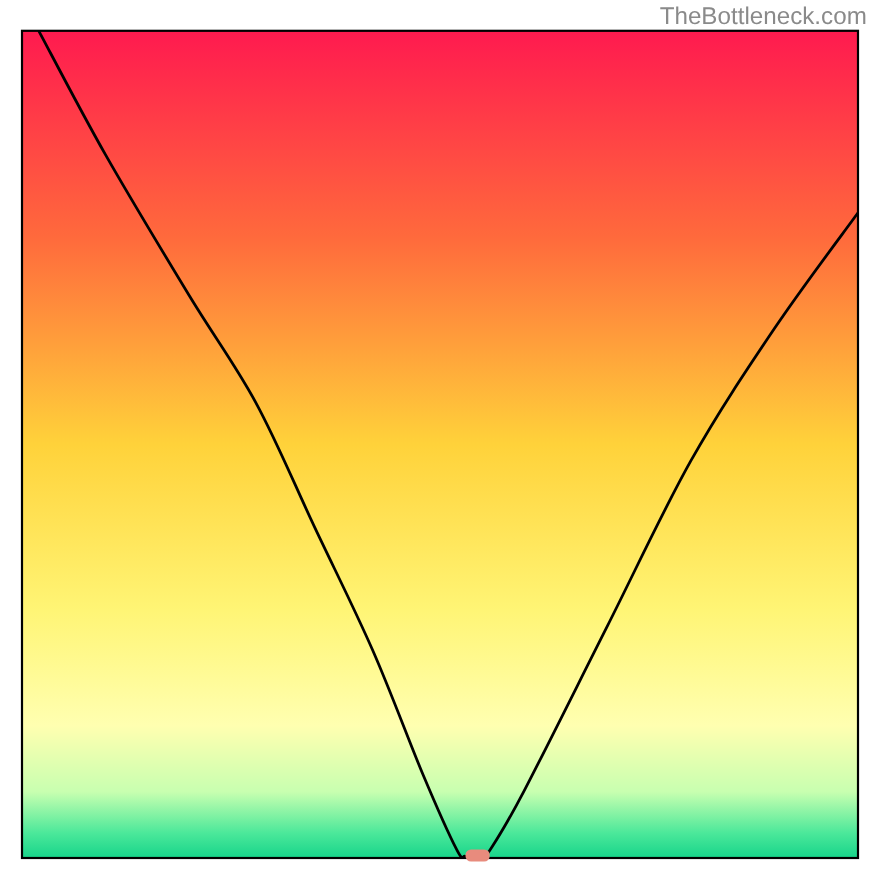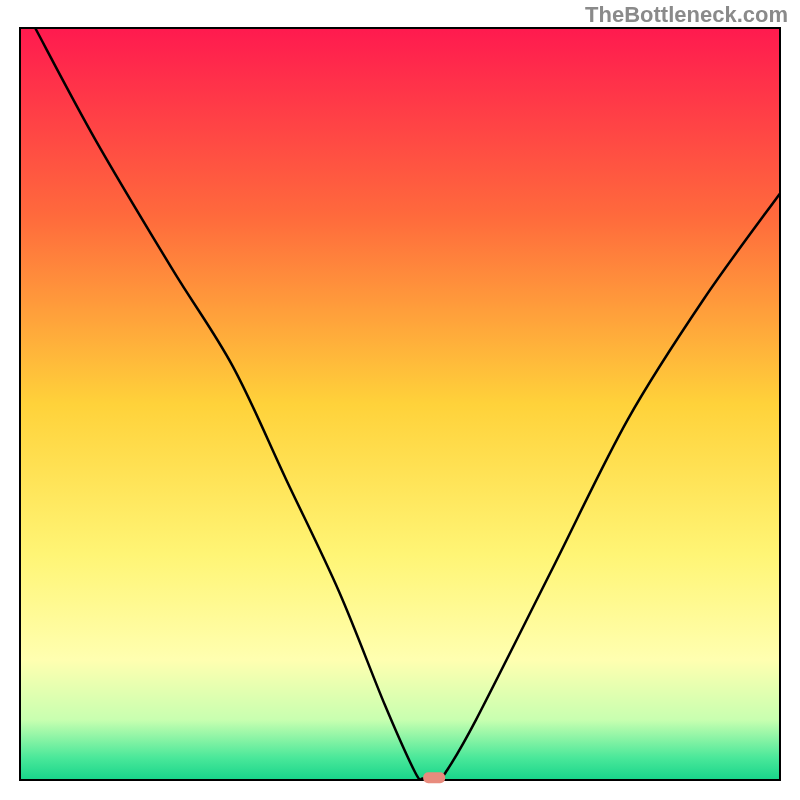--- a/index.html
+++ b/index.html
@@ -11,21 +11,21 @@
   .chart-container {
     position: relative;
     width: 800px;
     height: 800px;
   }
   .watermark {
     position: absolute;
     top: 2px;
     right: 12px;
     font-size: 22px;
-    font-weight: bold;
+    font-weight: normal;
     color: #8a8a8a;
     z-index: 10;
   }
   svg {
     display: block;
   }
 </style>
 </head>
 <body>
 

